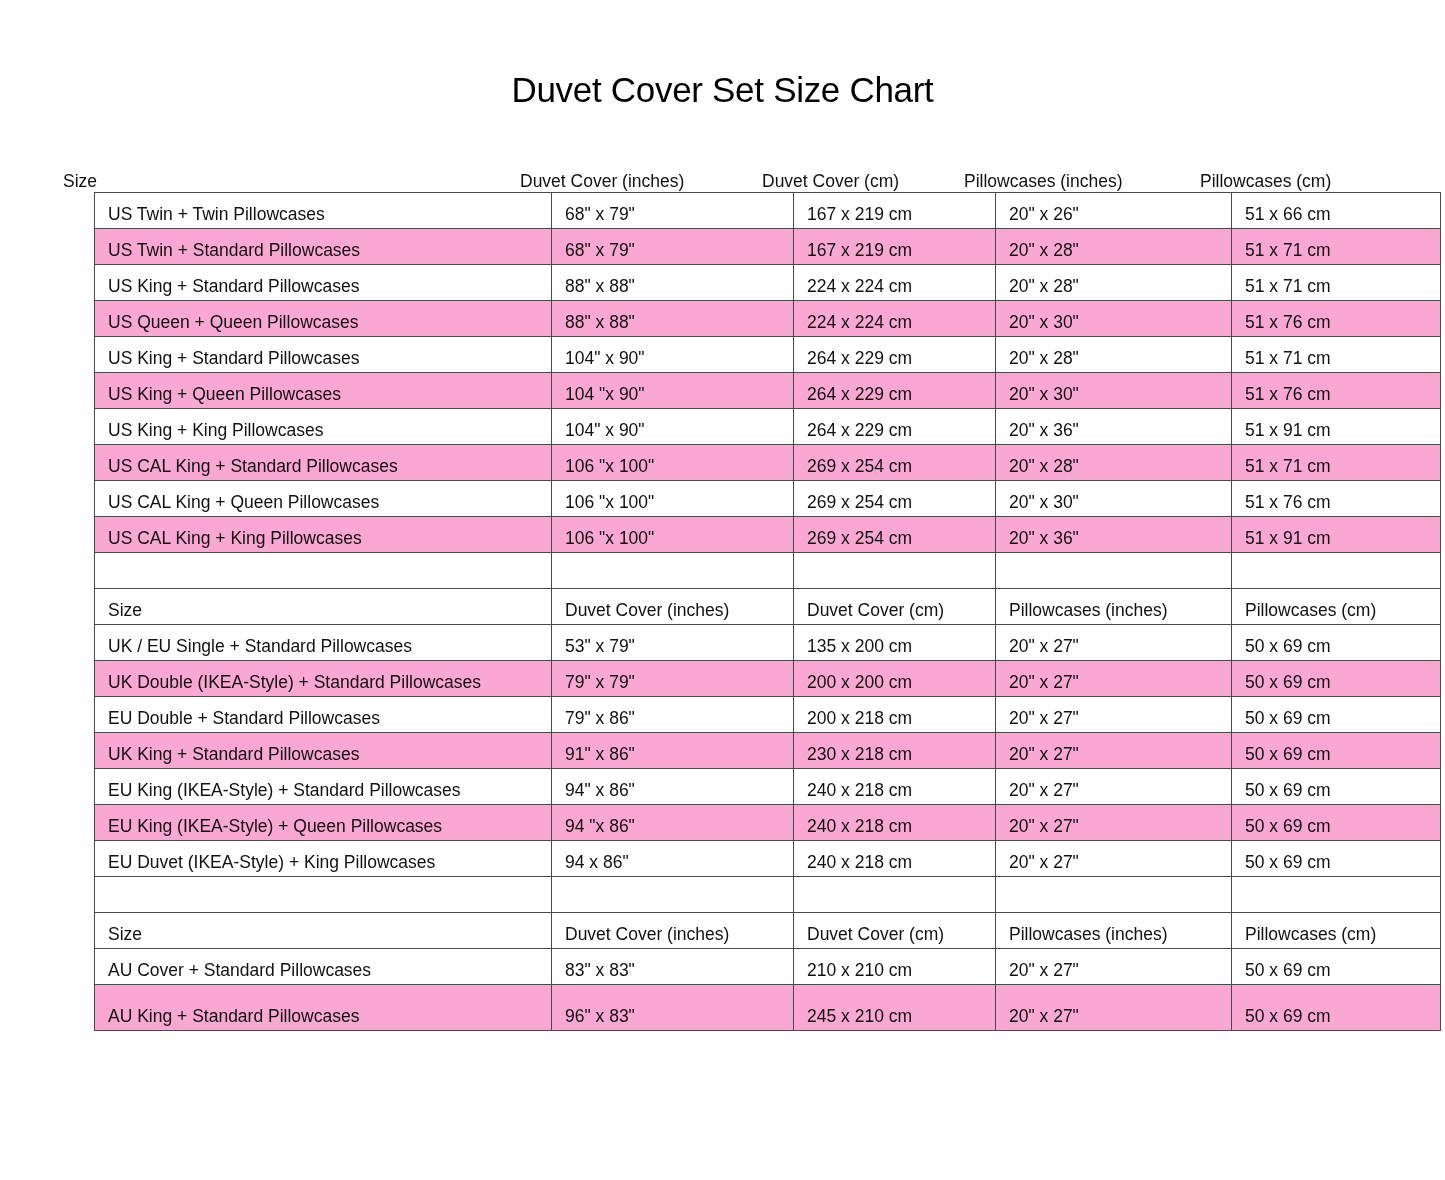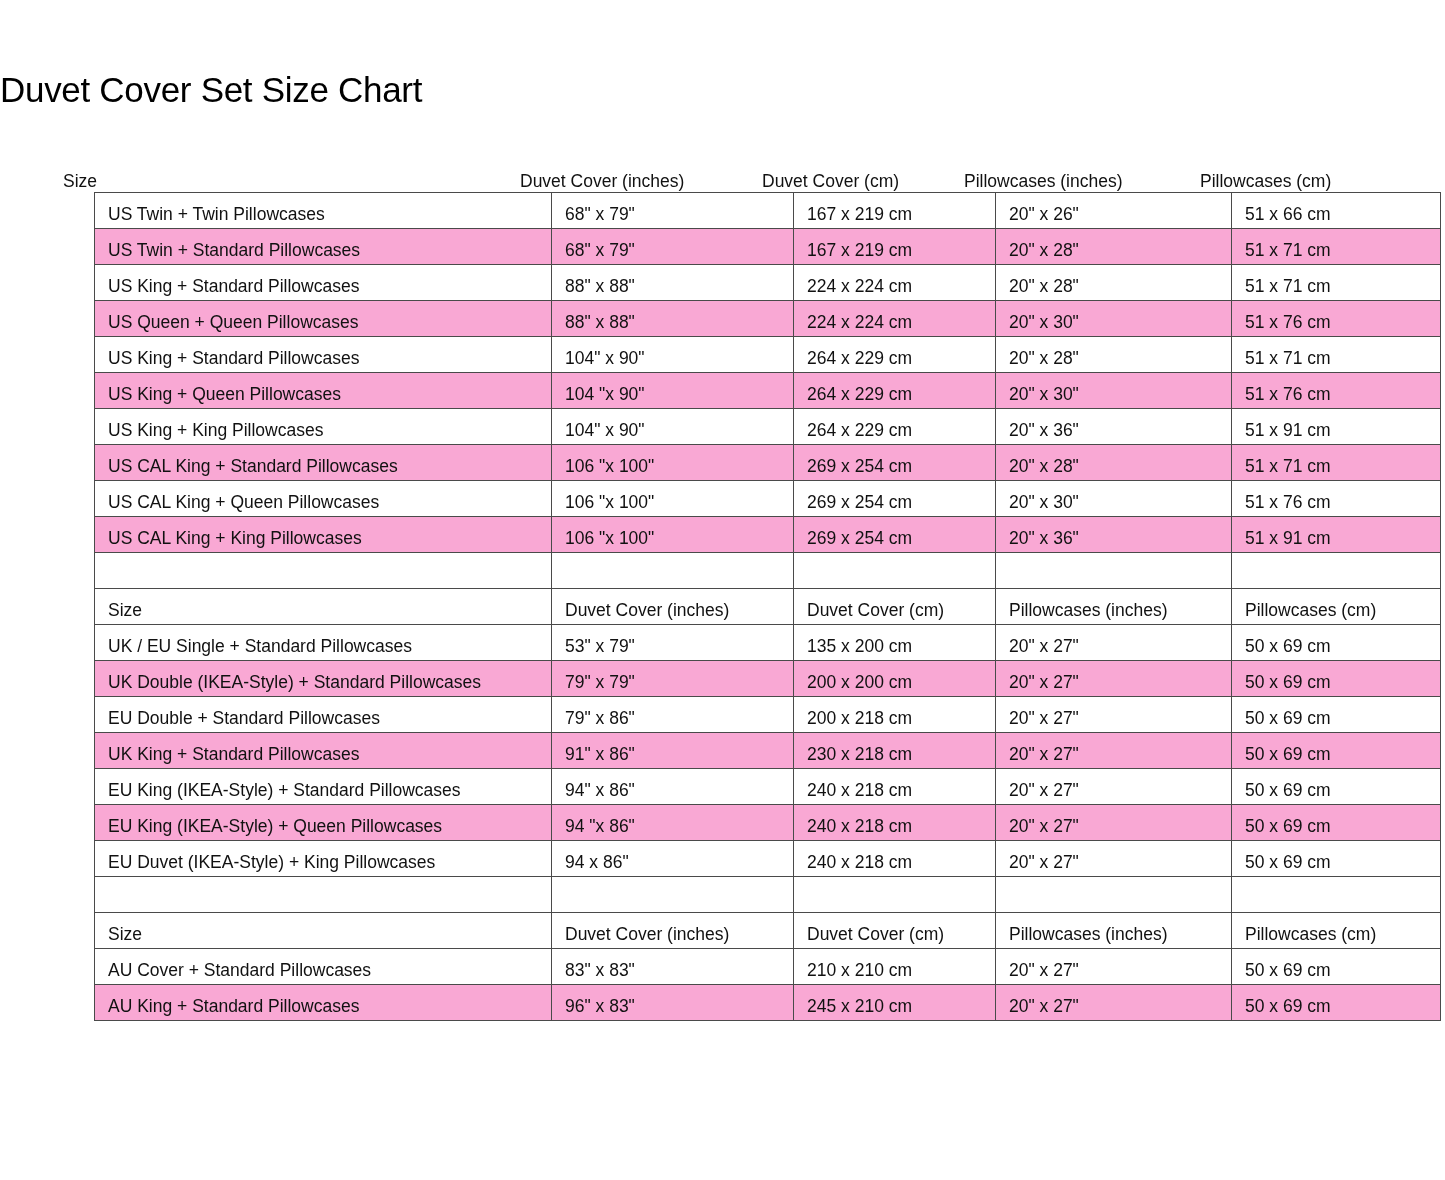--- a/index.html
+++ b/index.html
@@ -1,26 +1,26 @@
 <!DOCTYPE html>
 <html><head>
 <meta charset="utf-8">
 <style>
   html, body { margin:0; padding:0; background:#ffffff; }
   body { width:1445px; height:1180px; position:relative; overflow:hidden;
          font-family:"Liberation Sans", "DejaVu Sans", sans-serif; color:#111; }
-  .title { position:absolute; top:70px; left:0; width:1445px; 
+  .title { position:absolute; top:70px; left:0; width:1445px; text-align:center;
            font-size:35px; letter-spacing:-0.3px; color:#000; }
   .hdr { position:absolute; top:163px; left:50px; width:1345px; height:30px; }
   .hdr .c { position:absolute; top:0; height:30px; line-height:36px; font-size:17.5px; padding-left:13px; box-sizing:border-box; }
   table.grid { position:absolute; top:192px; left:50px; border-collapse:collapse; table-layout:fixed; width:1346px;margin-left:44px; }
   table.grid td { border:1.5px solid #4a4a4a; height:36px; padding:0 0 0 13px; font-size:17.5px;
                   vertical-align:bottom; box-sizing:border-box; white-space:nowrap; line-height:24px; padding-bottom:2px; }
   tr.alt td { background:#f9a8d4; }
-  tr.tall td { height:36px; }
+  tr.tall td { height:46px; }
   col.c1 { width:457px; } col.c2 { width:242px; } col.c3 { width:202px; } col.c4 { width:236px; } col.c5 { width:209px; }
 </style>
 </head>
 <body>
 
 <div class="title">Duvet Cover Set Size Chart</div>
 
 <div class="hdr">
   <div class="c" style="left:0;width:457px">Size</div>
   <div class="c" style="left:457px;width:242px">Duvet Cover (inches)</div>

